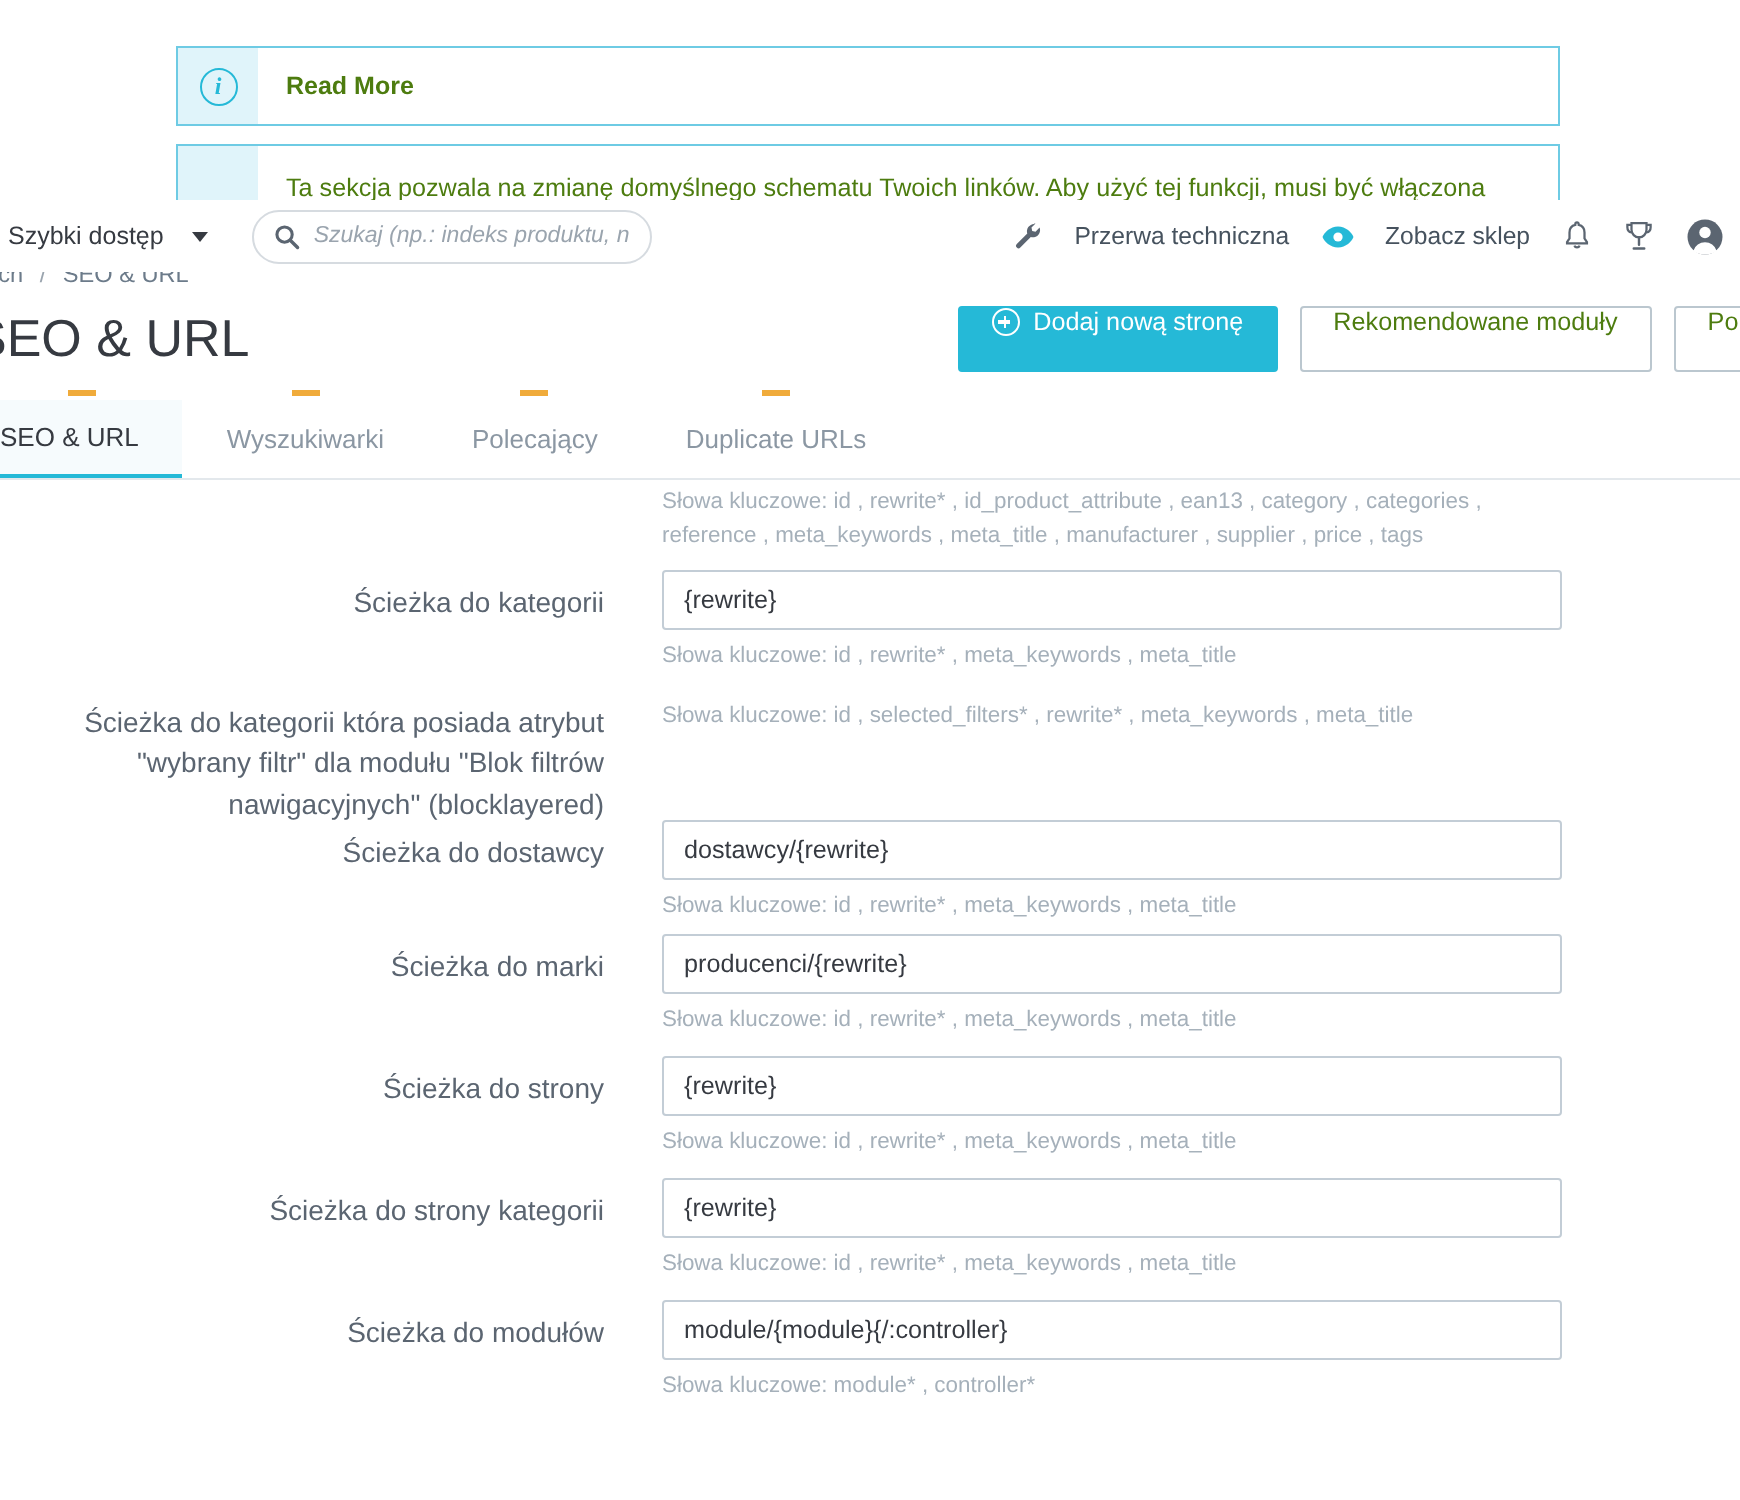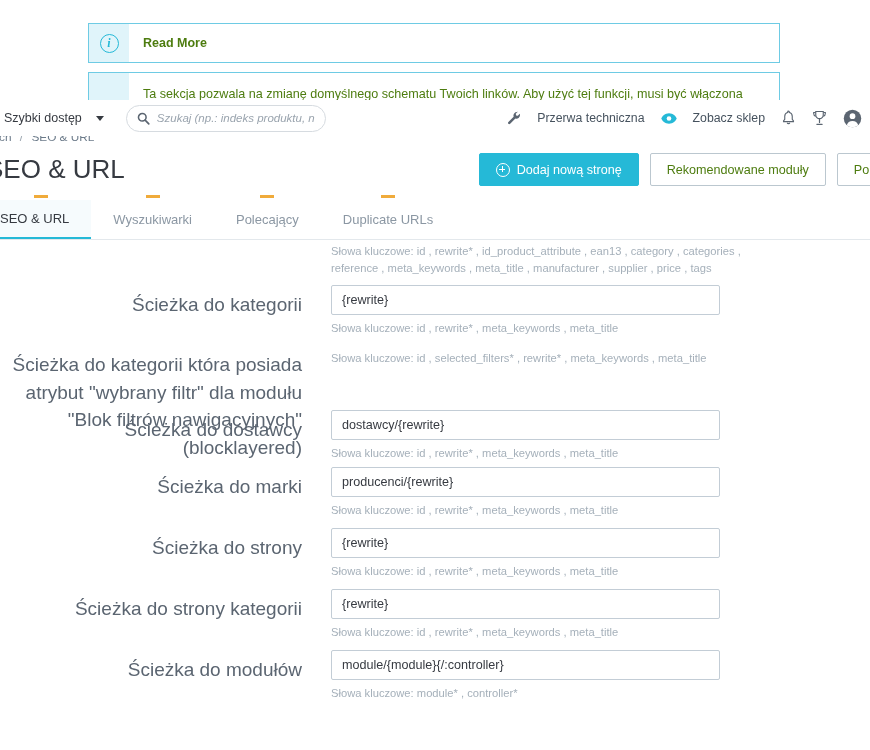--- a/index.html
+++ b/index.html
@@ -189,21 +189,21 @@
     padding-right: 0;
     margin-right: -40px;
   }
 
   .btn {
     height: 33px;
     padding: 0 16px;
     font-size: 12.6px;
     border-radius: 2px;
     display: inline-flex;
-    align-items: center;
+    align-items: flex-start;
     gap: 7px;
     cursor: pointer;
     white-space: nowrap;
     font-family: "Liberation Sans", sans-serif;
   }
   .btn-primary {
     background: #25b9d7;
     color: #ffffff;
     border: 1px solid #25b9d7;
   }
@@ -297,34 +297,34 @@
     left: 0;
     width: 870px;
     display: flex;
     align-items: flex-start;
   }
 
   .form-label {
     width: 311px;
     flex: 0 0 311px;
     text-align: right;
-    font-size: 19px;
+    font-size: 14px;
     color: #5b6571;
     line-height: 1.45;
     padding-top: 6px;
     padding-right: 9px;
   }
 
   .form-field {
     flex: 1;
     padding-left: 20px;
   }
 
   .form-field input[type="text"] {
-    width: 389px;
+    width: 450px;
     height: 30px;
     border: 1px solid #c3cdd6;
     border-radius: 2px;
     background: #ffffff;
     padding: 0 10px;
     font-size: 12.6px;
     color: #363a41;
     font-family: "Liberation Sans", sans-serif;
     outline: none;
   }

